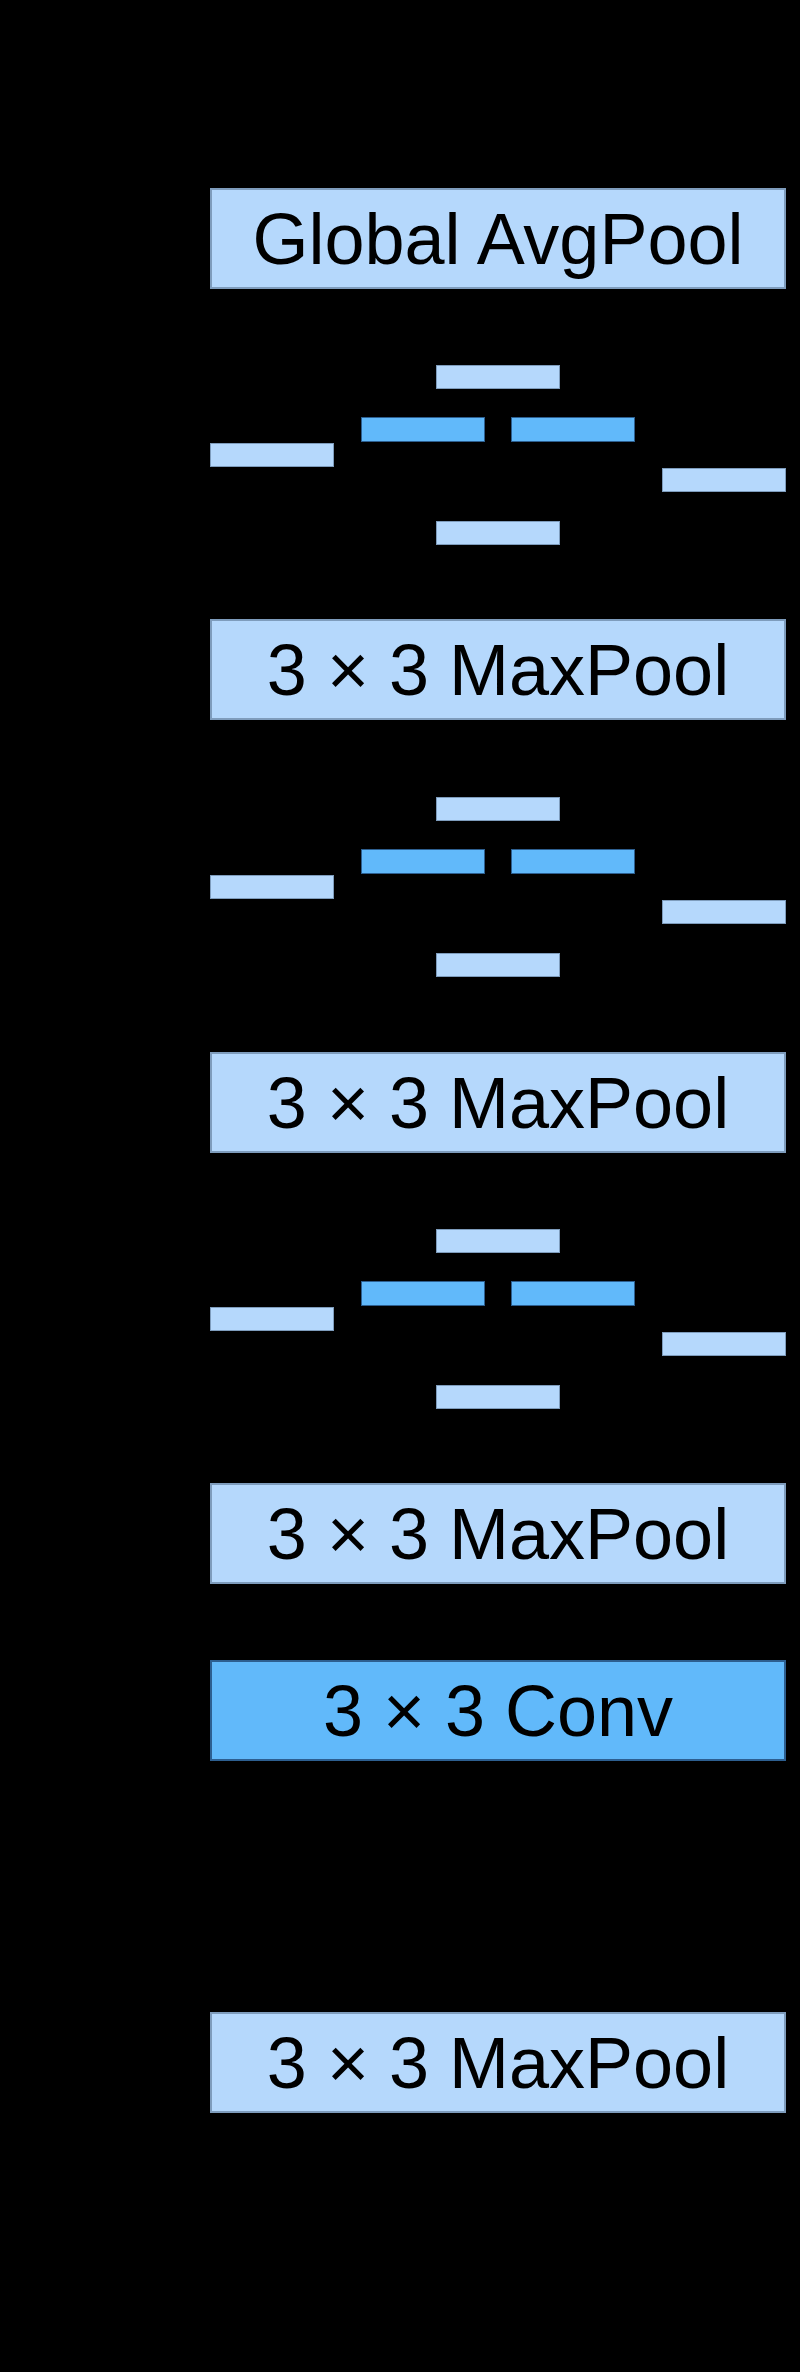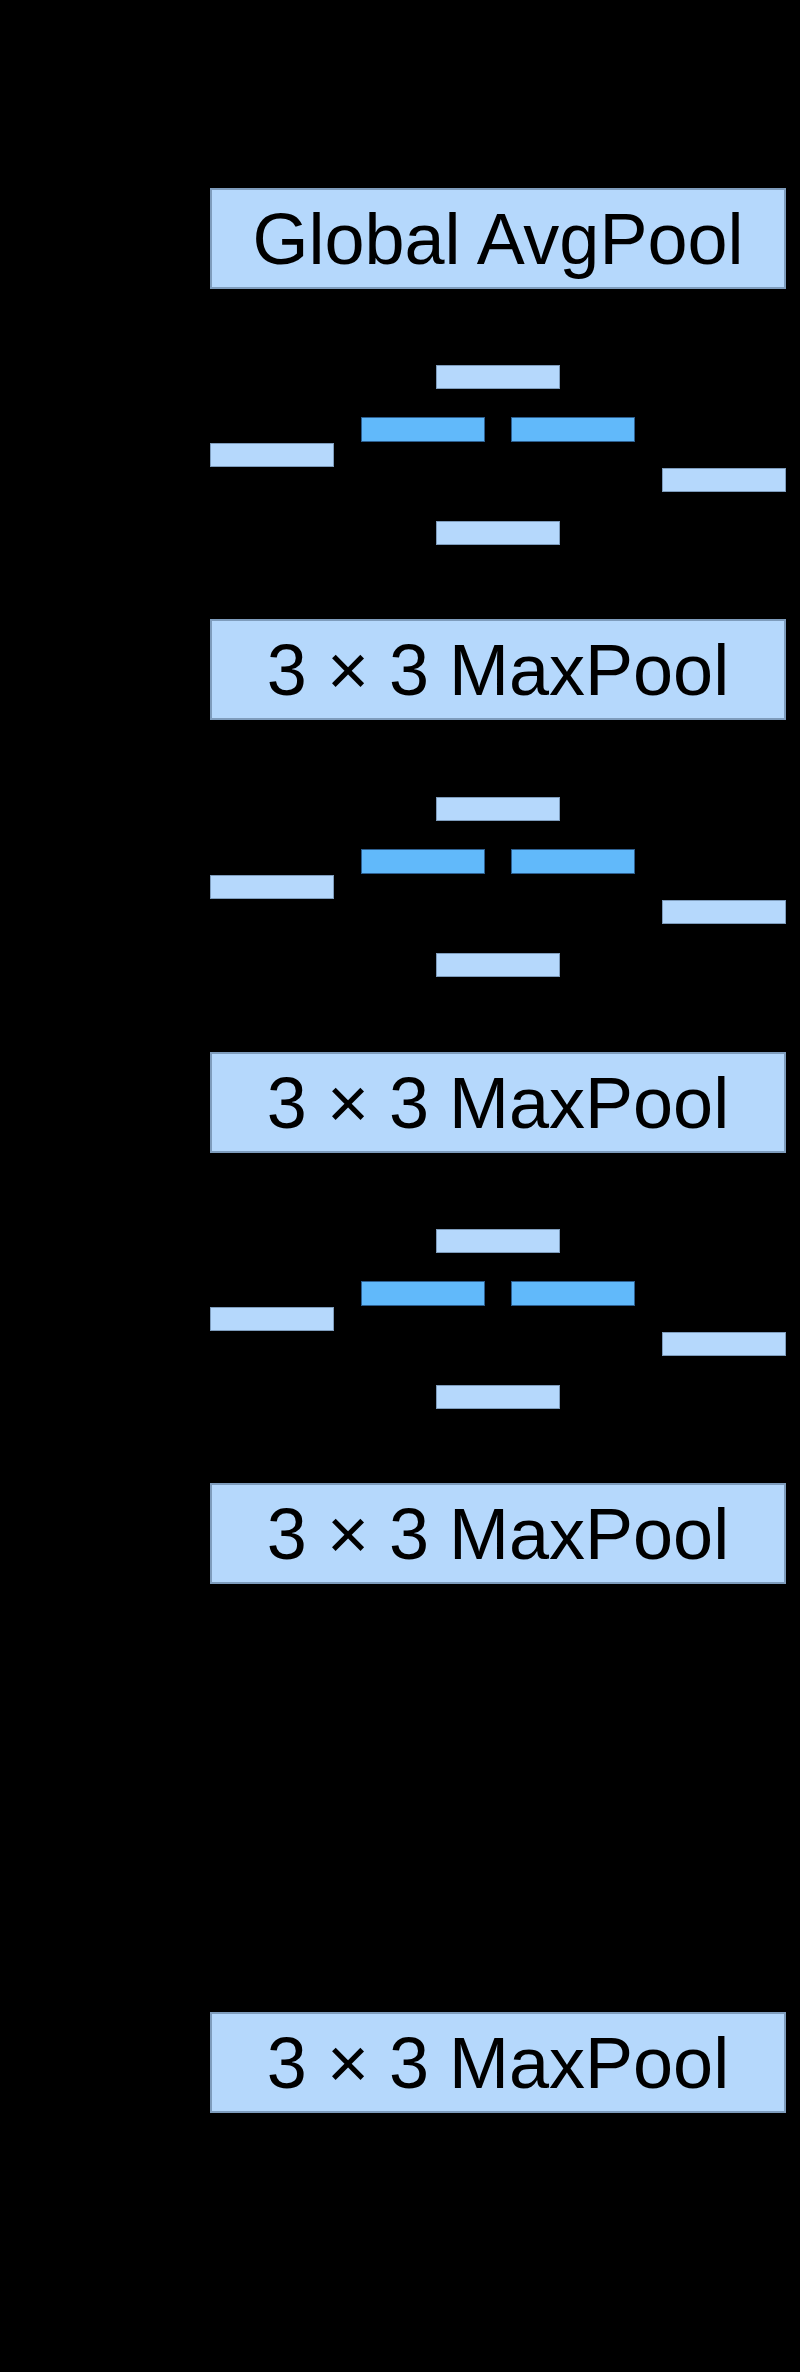--- a/index.html
+++ b/index.html
@@ -89,17 +89,18 @@
     <div class="sbox pool pos-top"></div>
     <div class="sbox conv pos-mid-left"></div>
     <div class="sbox conv pos-mid-right"></div>
     <div class="sbox pool pos-left"></div>
     <div class="sbox pool pos-right"></div>
     <div class="sbox pool pos-bottom"></div>
   </div>
 
   <div class="lbox pool" style="top:1483px">3 × 3 MaxPool</div>
 
+  <div class="lbox conv" style="top:1660px">3 × 3 Conv</div>
 
   <div class="lbox pool" style="top:2012px">3 × 3 MaxPool</div>
 
 
 </div>
 
 </body></html>

